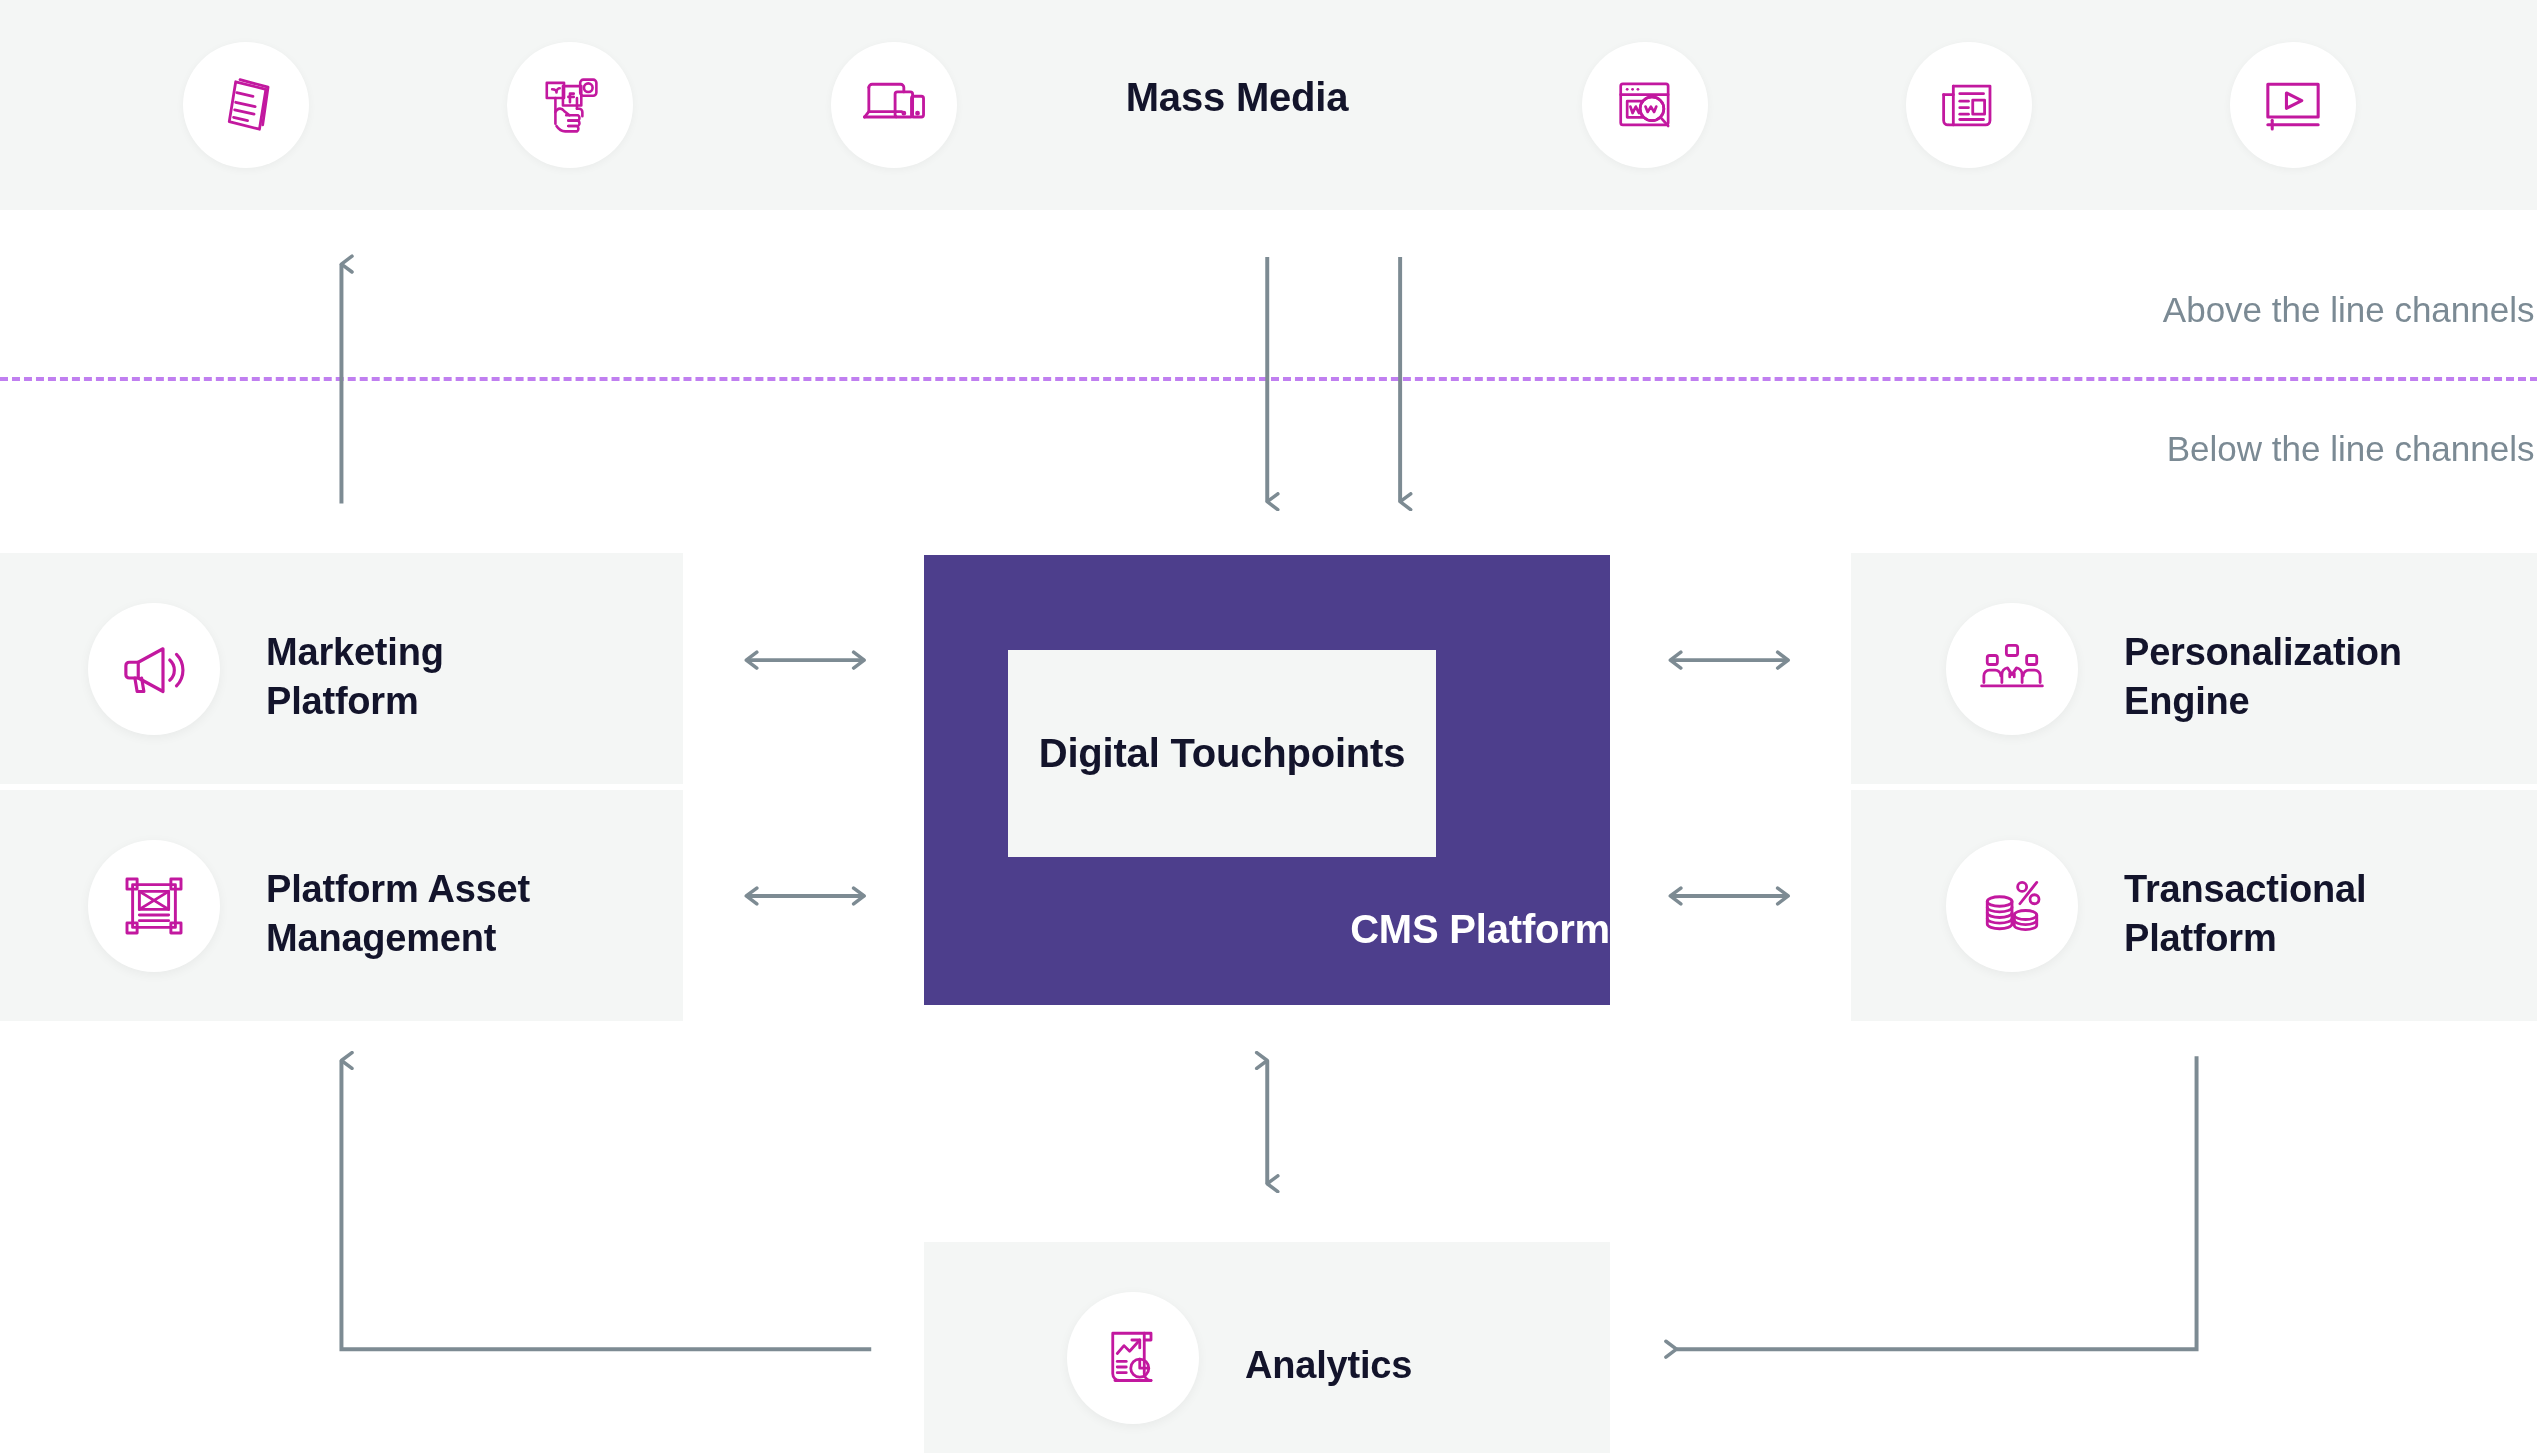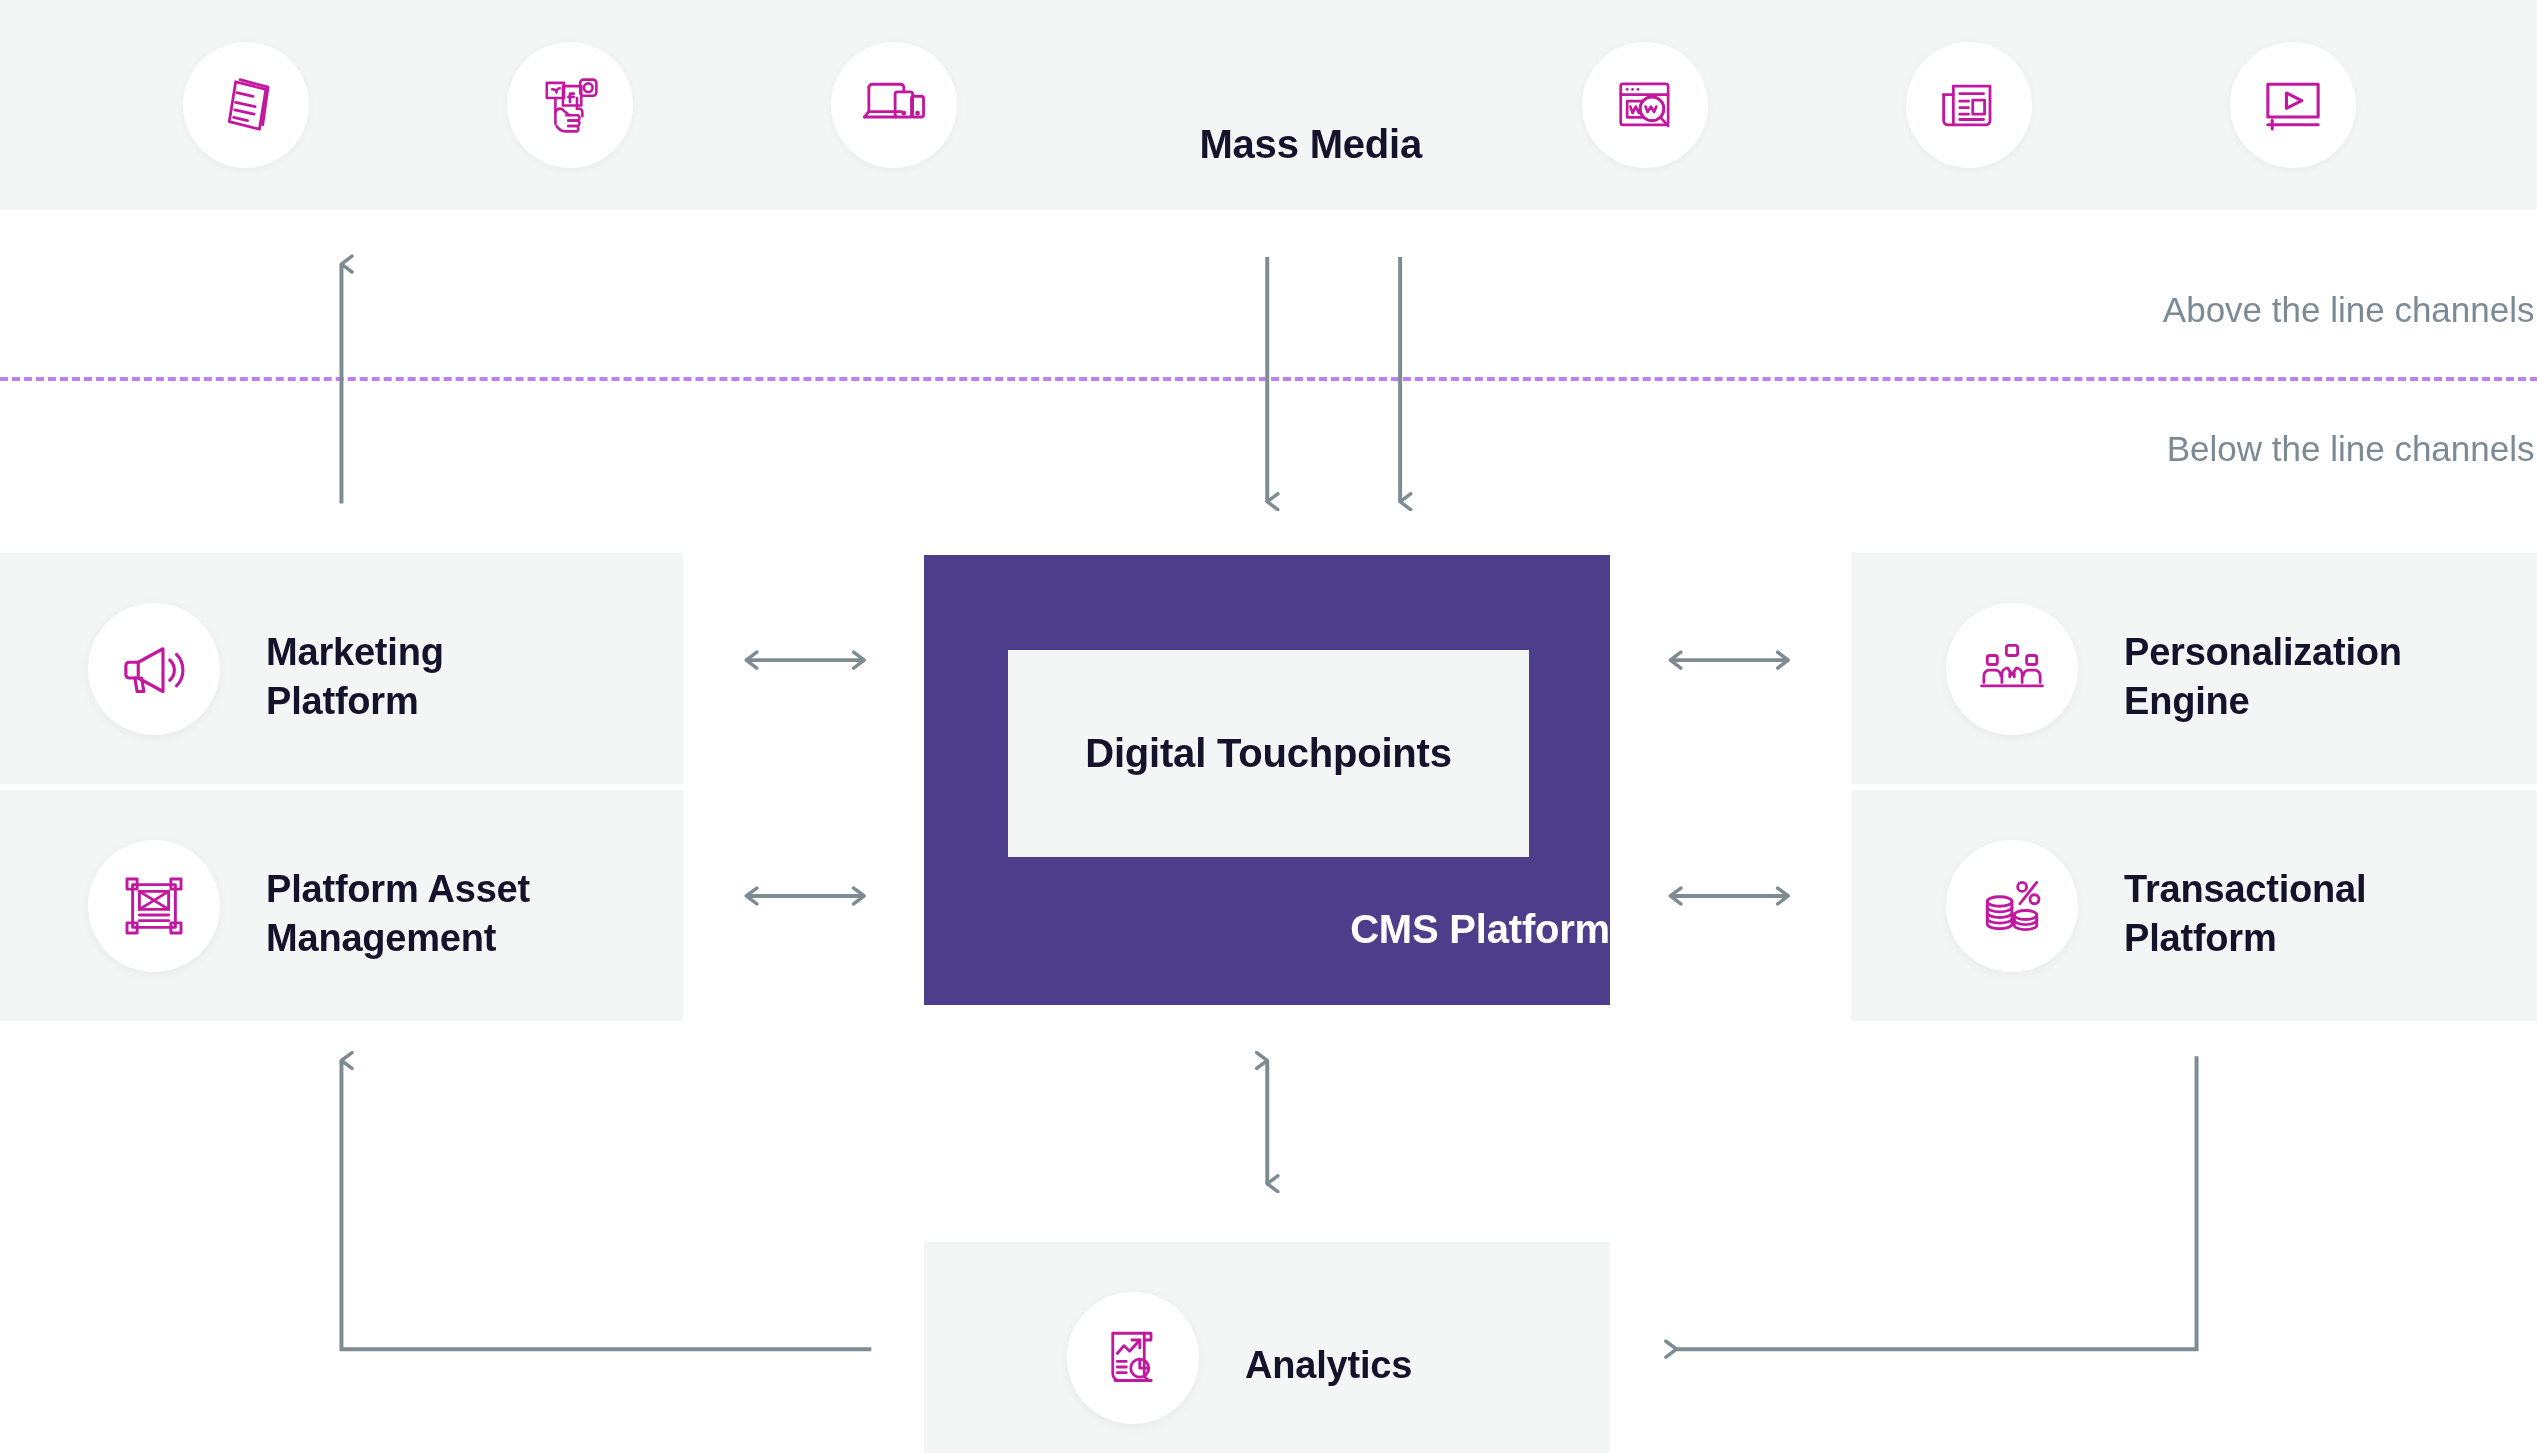--- a/index.html
+++ b/index.html
@@ -20,24 +20,23 @@
     position: absolute; top: 42px; width: 126px; height: 126px;
   }
   .media-circle {
     width: 126px; height: 126px; border-radius: 50%;
     background: #ffffff;
     box-shadow: 0 1.8px 8.8px rgba(0,0,0,0.045);
     display: flex; align-items: center; justify-content: center;
   }
   .media-title {
     position: absolute; left: 1052px; top: 75px; width: 370px;
-    text-align: right;
+    text-align: center;
     font-size: 40px; font-weight: 700; color: #13142b;
     letter-spacing: -0.2px;
-    margin-top: 47px;
   }
 
   
   .dashed-line {
     position: absolute; left: 0; top: 377px; width: 2538px; height: 0;
     border-top: 4.4px dashed #c07ff0;
   }
   .chan-label {
     position: absolute; right: 3.5px;
     font-size: 35px; color: #7b8a94; white-space: nowrap;
@@ -67,21 +66,21 @@
   .card-label .l2 { display: block; }
 
   
   .cms-box {
     position: absolute; left: 924px; top: 555px;
     width: 686px; height: 450px;
     background: #4d3e8c;
   }
   .cms-inner {
     position: absolute; left: 84px; top: 95px;
-    width: 521px; height: 207px;
+    width: 428px; height: 207px;
     background: #f4f6f5;
     display: flex; align-items: center; justify-content: center;
   }
   .cms-inner-label {
     font-size: 40px; font-weight: 600; color: #13142b; letter-spacing:-0.2px;
   }
   .cms-label {
     position: absolute; left: 0; top: 352px; width: 686px;
     text-align: right;
     font-size: 40px; font-weight: 600; color: #ffffff; letter-spacing:-0.2px;

